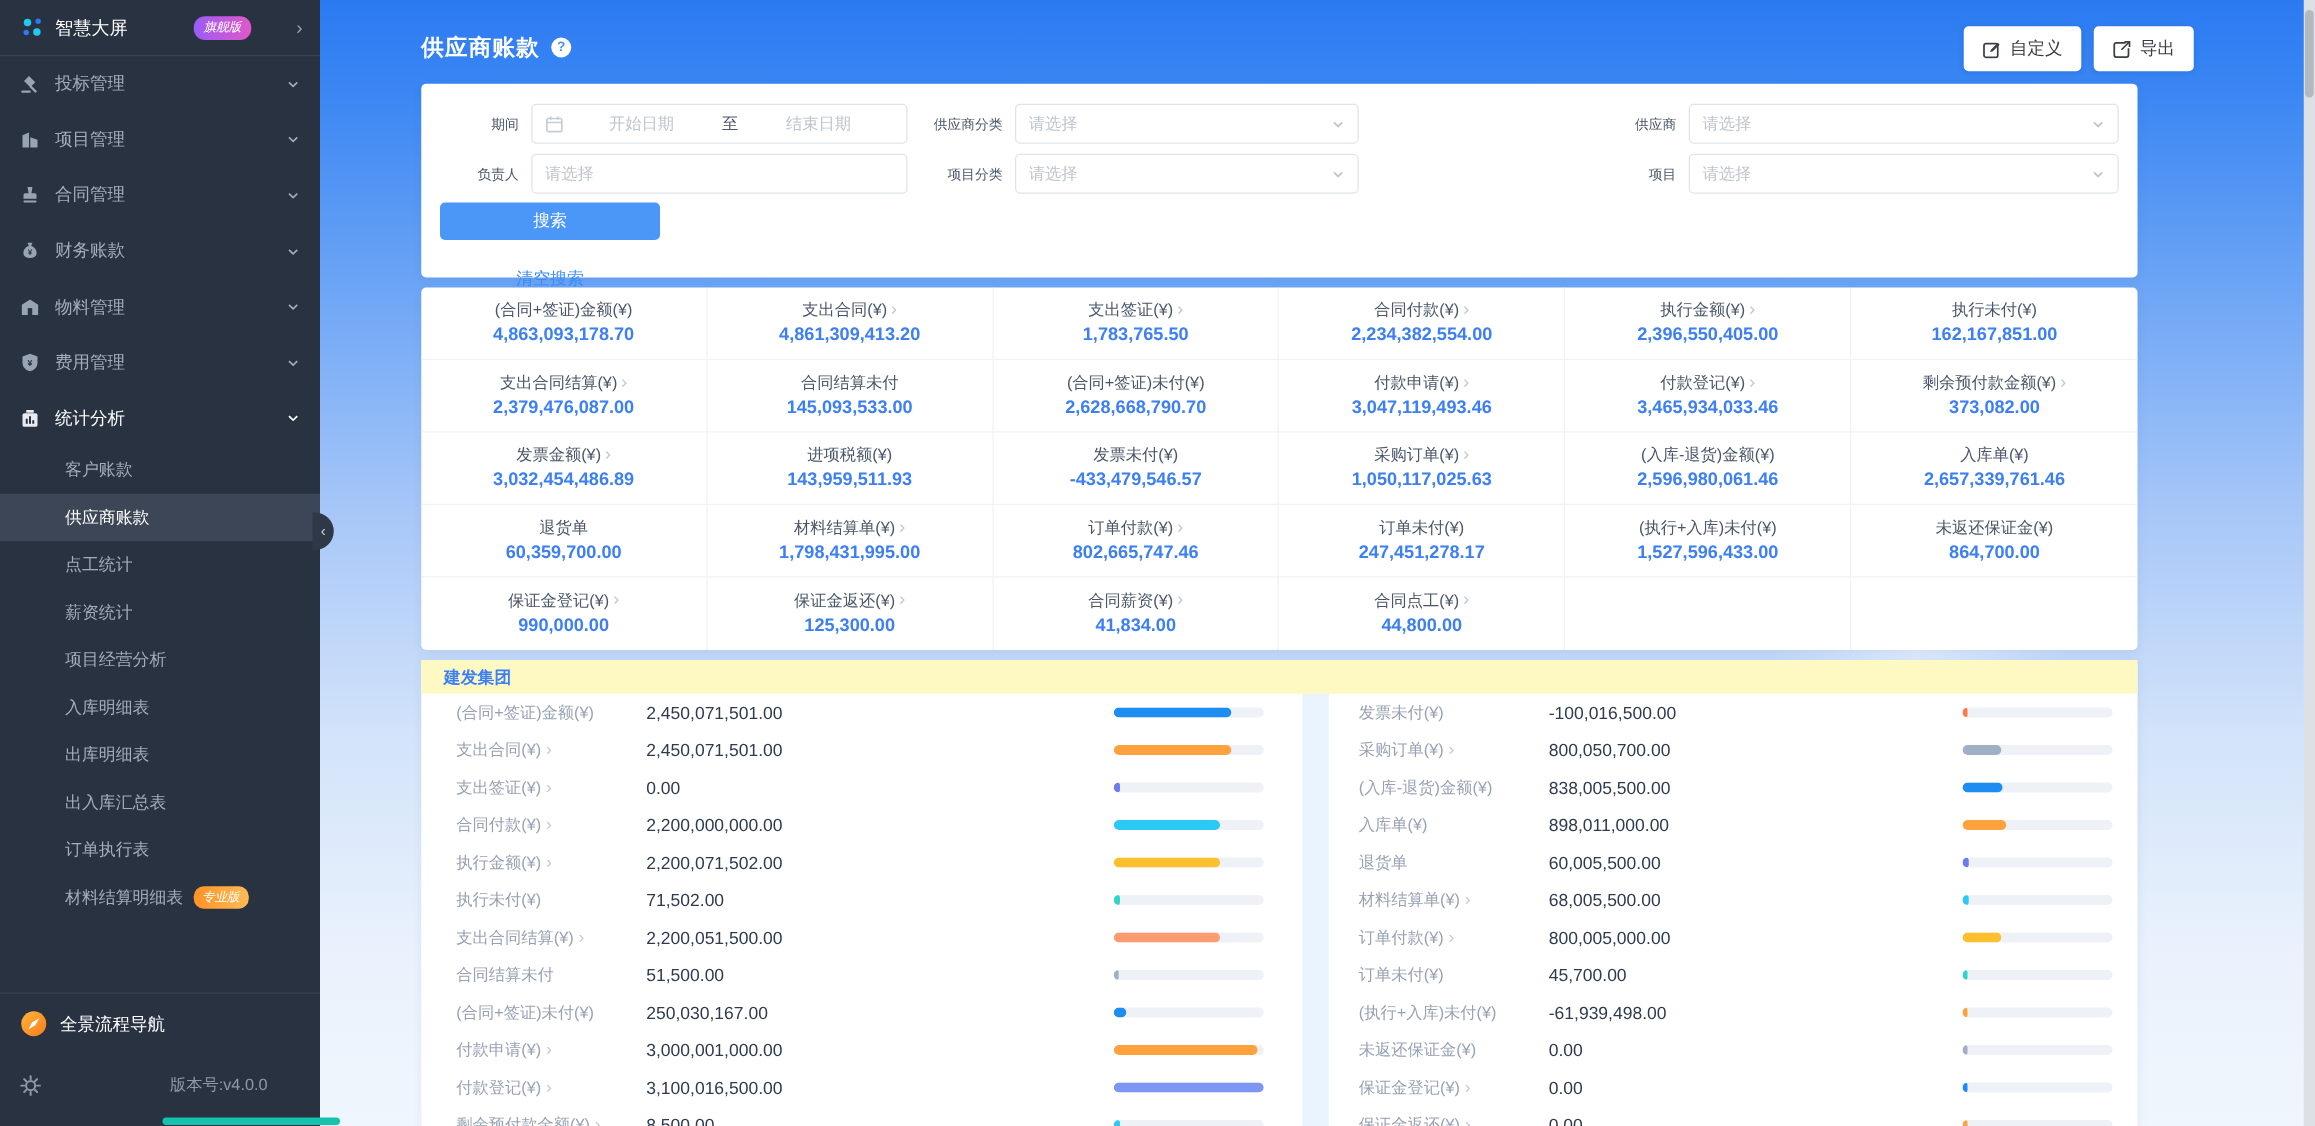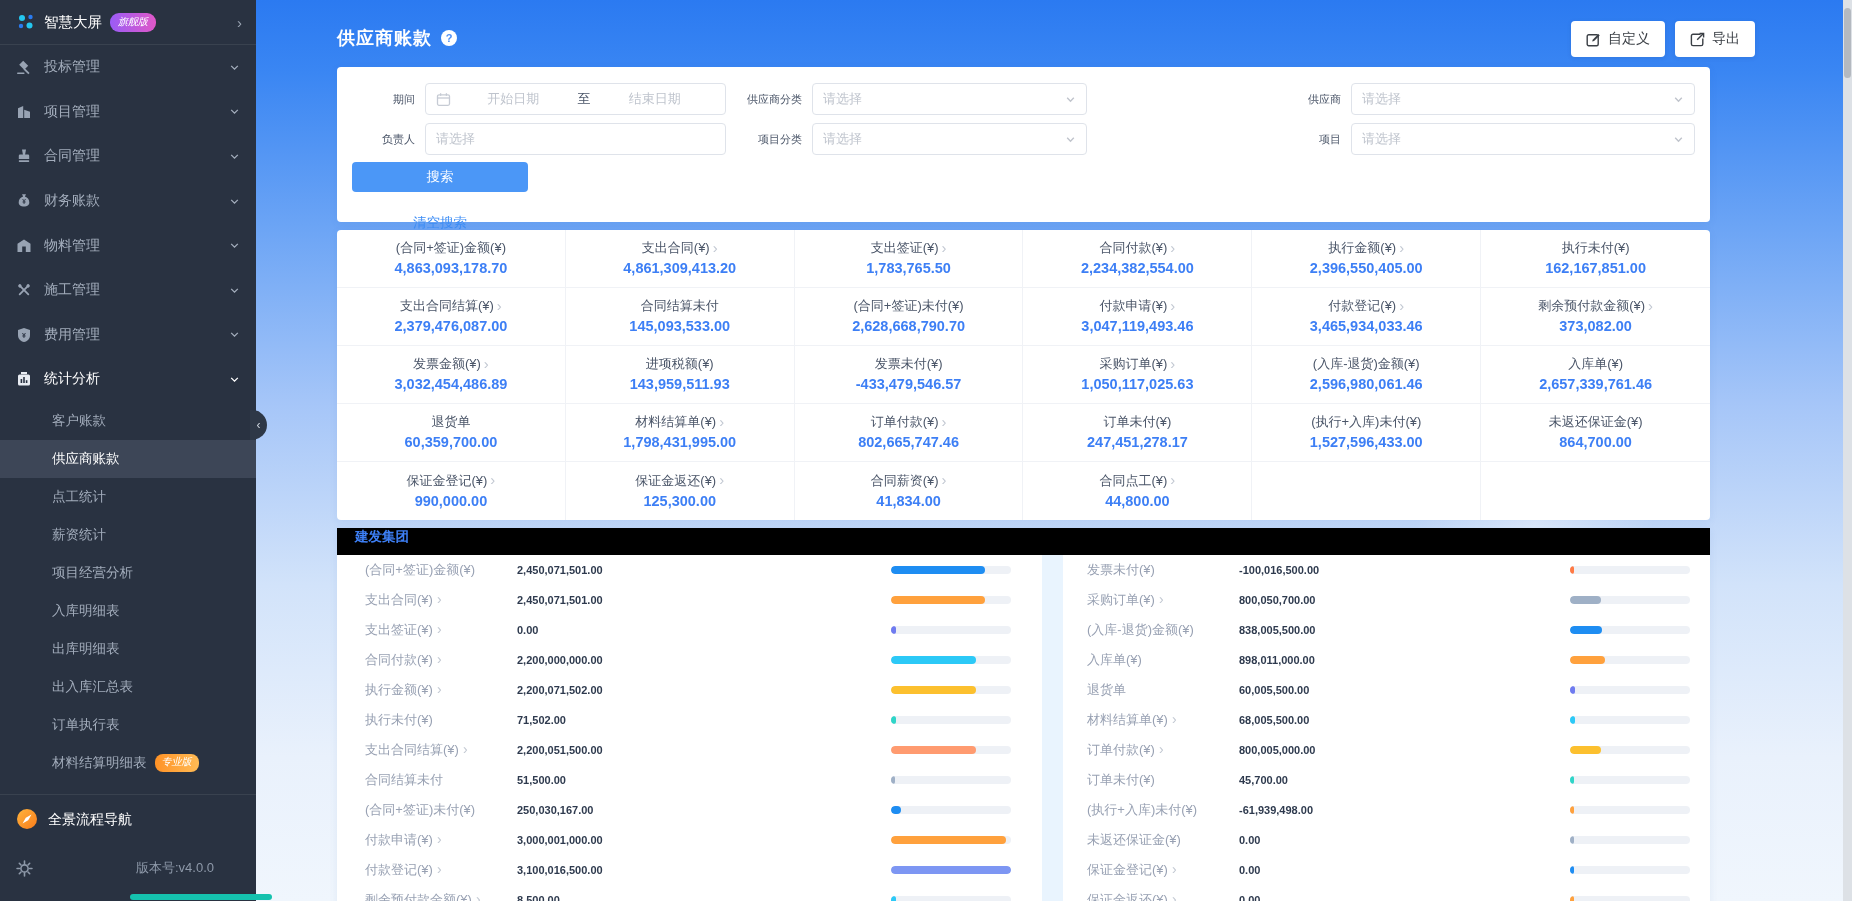--- a/index.html
+++ b/index.html
@@ -3,21 +3,21 @@
 <meta charset="utf-8">
 <style>
   html,body{margin:0;padding:0;}
   body{width:1852px;height:901px;overflow:hidden;font-family:"Liberation Sans","DejaVu Sans",sans-serif;background:#e9f1fc;}
   .app{position:relative;width:1852px;height:901px;overflow:hidden;}
 
   
   .sidebar{position:absolute;left:0;top:0;width:256px;height:901px;background:#293241;z-index:5;}
   .side-header{height:44px;display:flex;align-items:center;gap:8px;padding:0 14px 0 16px;color:#fff;font-size:14.5px;cursor:pointer;}
   .logo-icon{display:flex;align-items:center;}
-  .badge-flagship{font-size:10px;font-style:italic;color:#fff;background:linear-gradient(90deg,#9a5cf6,#e058c8);padding:2px 8px 3px;border-radius:9px;white-space:nowrap;}
+  .badge-flagship{font-size:10px;font-style:italic;color:#fff;background:linear-gradient(90deg,#9a5cf6,#e058c8);padding:2px 8px 3px;border-radius:9px;white-space:nowrap;margin-left:45px;}
   .hdr-chev{margin-left:auto;color:#9aa4b2;font-size:15px;}
   .side-divider{height:1px;background:rgba(255,255,255,.08);}
   .side-item{height:44.6px;display:flex;align-items:center;gap:12px;padding:0 16px;color:#a3adbc;font-size:14px;cursor:pointer;}
   .side-item .s-icon{display:flex;align-items:center;color:#98a3b3;}
   .side-item .s-chev{margin-left:auto;display:flex;align-items:center;}
   .side-item.expanded{color:#fff;}
   .side-item.expanded .s-icon{color:#e8ecf2;}
   .sub-item{height:38px;display:flex;align-items:center;padding-left:52px;color:#a3adbc;font-size:13.5px;cursor:pointer;}
   .sub-item.active{background:#3d4657;color:#fff;}
   .badge-pro{margin-left:8px;font-size:10px;font-style:italic;color:#fff;background:linear-gradient(90deg,#ff9226,#ffbb55);padding:1.5px 7px 2.5px;border-radius:8px;}
@@ -62,30 +62,30 @@
   .summary-card{position:absolute;left:81px;top:230px;width:1373px;height:290px;background:#fff;border-radius:4px;box-shadow:0 2px 8px rgba(40,90,170,.08);overflow:hidden;}
   .summary-grid{display:grid;grid-template-columns:repeat(6,1fr);grid-auto-rows:58px;}
   .sum-cell{display:flex;flex-direction:column;align-items:center;justify-content:center;gap:7px;border-right:1px solid #f0f2f6;border-bottom:1px solid #f0f2f6;box-sizing:border-box;}
   .sum-cell:nth-child(6n){border-right:none;}
   .sum-cell:nth-child(n+25){border-bottom:none;}
   .sum-label{font-size:13px;color:#4a5568;display:flex;align-items:center;gap:3px;line-height:1;}
   .sum-arrow{color:#c2c8d2;font-size:15px;line-height:.8;}
   .sum-value{font-size:14.5px;font-weight:700;color:#3d7ff5;line-height:1;}
 
   .company-card{position:absolute;left:81px;top:528px;width:1373px;height:420px;background:#fff;border-radius:4px 4px 0 0;box-shadow:0 2px 8px rgba(40,90,170,.08);}
-  .company-title{height:27px;background:#000000;display:flex;padding:0 18px;font-size:13.5px;font-weight:bold;color:#3d7ff5;cursor:pointer;}
+  .company-title{height:27px;background:#fef9c3;display:flex;align-items:center;padding:0 18px;font-size:13.5px;font-weight:bold;color:#3d7ff5;cursor:pointer;}
   .company-body{position:absolute;left:0;right:0;top:27px;bottom:0;display:flex;}
   .c-col{box-sizing:border-box;}
   .c-col.left{width:705px;padding-left:28px;}
   .c-strip{width:21px;background:#e9f4fe;}
   .c-col.right{flex:1;padding-left:24px;}
   .c-row{height:30px;display:flex;align-items:center;}
   .c-label{width:152px;font-size:13px;color:#98a1b3;display:flex;align-items:center;gap:4px;flex-shrink:0;}
   .c-arrow{color:#c2c8d2;font-size:14px;line-height:.8;}
-  .c-value{flex:1;font-size:11px;font-weight:700;color:#2e3a4e;}
+  .c-value{flex:1;font-size:14px;font-weight:400;color:#2e3a4e;}
   .c-bar{width:120px;height:8px;border-radius:4px;background:#eef1f6;margin-right:31px;overflow:hidden;flex-shrink:0;}
   .c-bar.r{margin-right:20px;}
   .c-fill{display:block;height:100%;border-radius:4px;min-width:4px;}
 
   .v-scroll{position:absolute;right:0;top:0;width:9px;height:901px;background:#dde1e6;z-index:8;}
   .v-thumb{position:absolute;right:1px;top:8px;width:7px;height:70px;border-radius:3.5px;background:#b4b9c0;}
   .h-scroll{position:absolute;left:130px;bottom:1px;width:142px;height:6px;border-radius:3px;background:#15c2ae;z-index:9;}
 </style>
 </head>
 <body>
@@ -174,40 +174,20 @@
           </span>
           <span class="s-label">物料管理</span>
           <span class="s-chev">
             <svg width="11" height="11" viewBox="0 0 10 10">
               <polyline points="2,3.5 5,6.5 8,3.5" fill="none" stroke="currentColor" stroke-width="1.2"></polyline>
             </svg>
           </span>
         </div>
         <div class="side-item">
           <span class="s-icon">
-            <svg width="16" height="16" viewBox="0 0 16 16" fill="currentColor">
-              <g transform="rotate(45 8 8)">
-                <rect x="7.1" y="1" width="1.8" height="14" rx=".9"></rect>
-                <circle cx="8" cy="2.2" r="1.7"></circle>
-              </g>
-              <g transform="rotate(-45 8 8)">
-                <rect x="7.1" y="1" width="1.8" height="14" rx=".9"></rect>
-                <circle cx="8" cy="2.2" r="1.7"></circle>
-              </g>
-            </svg>
-          </span>
-          <span class="s-label">施工管理</span>
-          <span class="s-chev">
-            <svg width="11" height="11" viewBox="0 0 10 10">
-              <polyline points="2,3.5 5,6.5 8,3.5" fill="none" stroke="currentColor" stroke-width="1.2"></polyline>
-            </svg>
-          </span>
-        </div>
-        <div class="side-item">
-          <span class="s-icon">
             <svg width="16" height="16" viewBox="0 0 16 16">
               <path fill="currentColor" d="M8 1l6 2.1v4.8c0 3.9-2.6 6.2-6 7.1-3.4-.9-6-3.2-6-7.1V3.1z"></path>
               <text x="8" y="10.5" font-size="7" font-weight="bold" text-anchor="middle" fill="#293241">¥</text>
             </svg>
           </span>
           <span class="s-label">费用管理</span>
           <span class="s-chev">
             <svg width="11" height="11" viewBox="0 0 10 10">
               <polyline points="2,3.5 5,6.5 8,3.5" fill="none" stroke="currentColor" stroke-width="1.2"></polyline>
             </svg>

